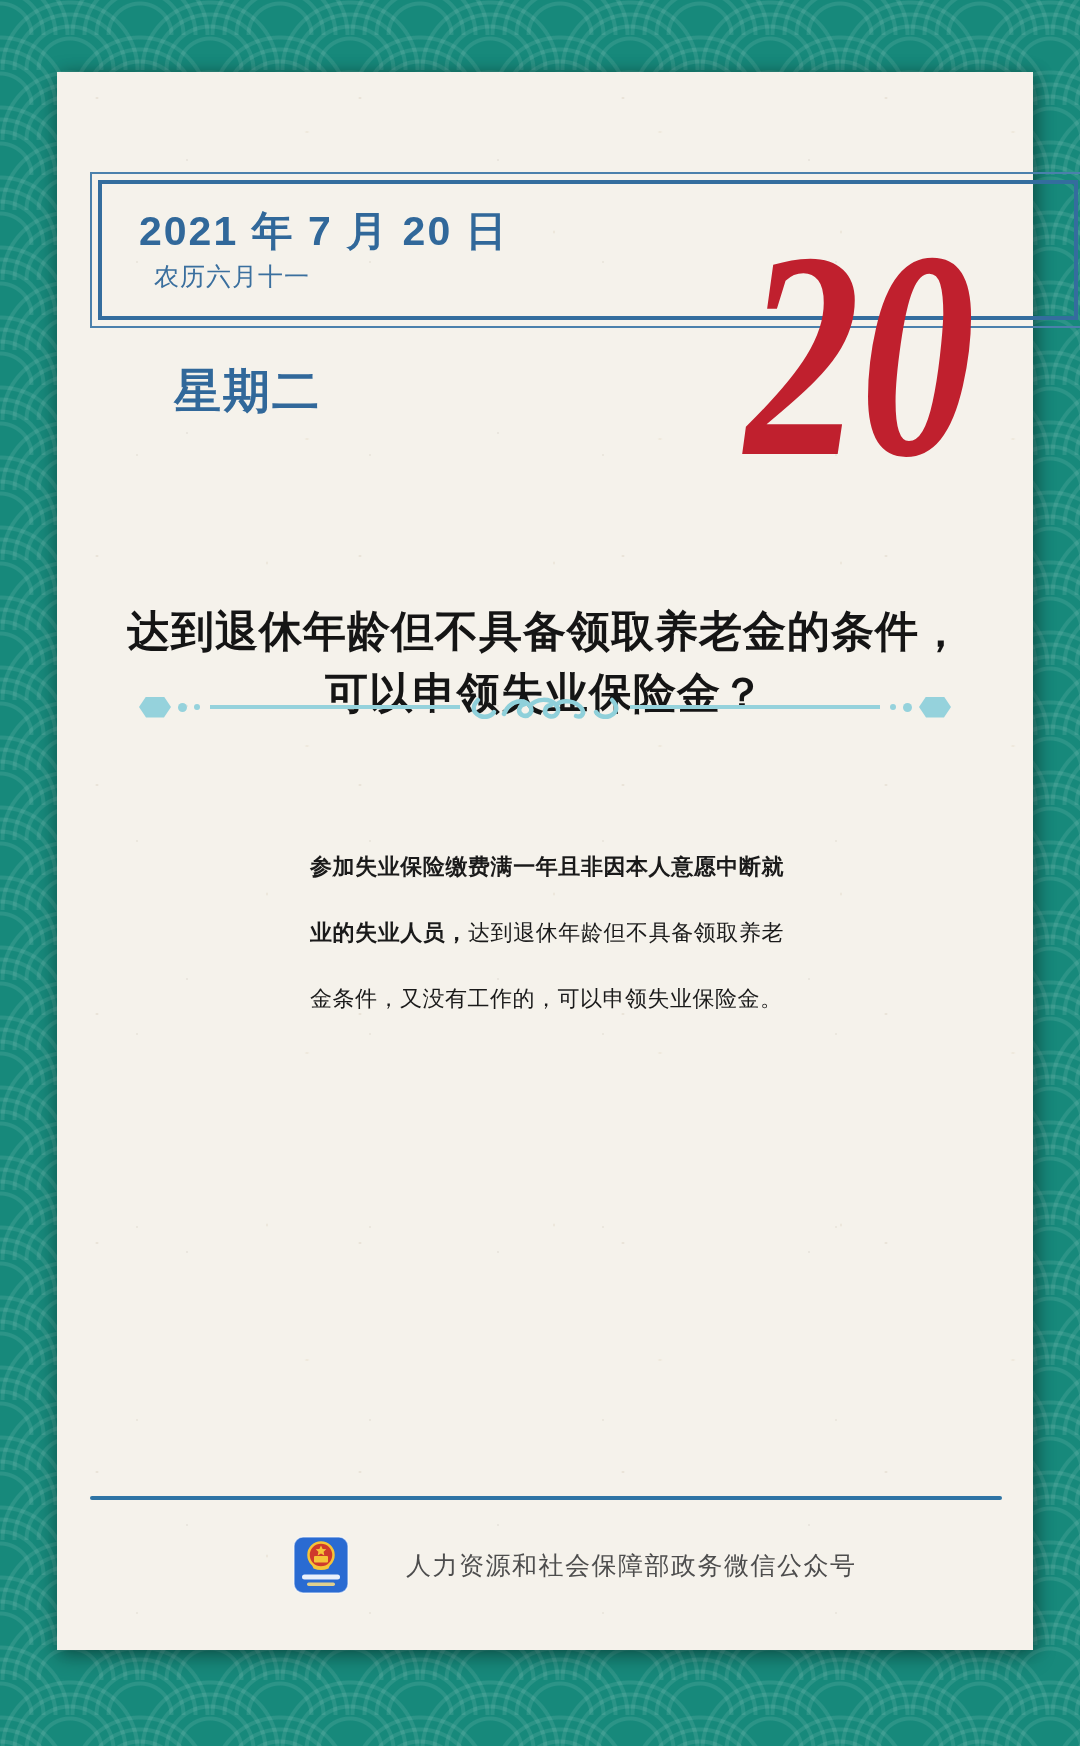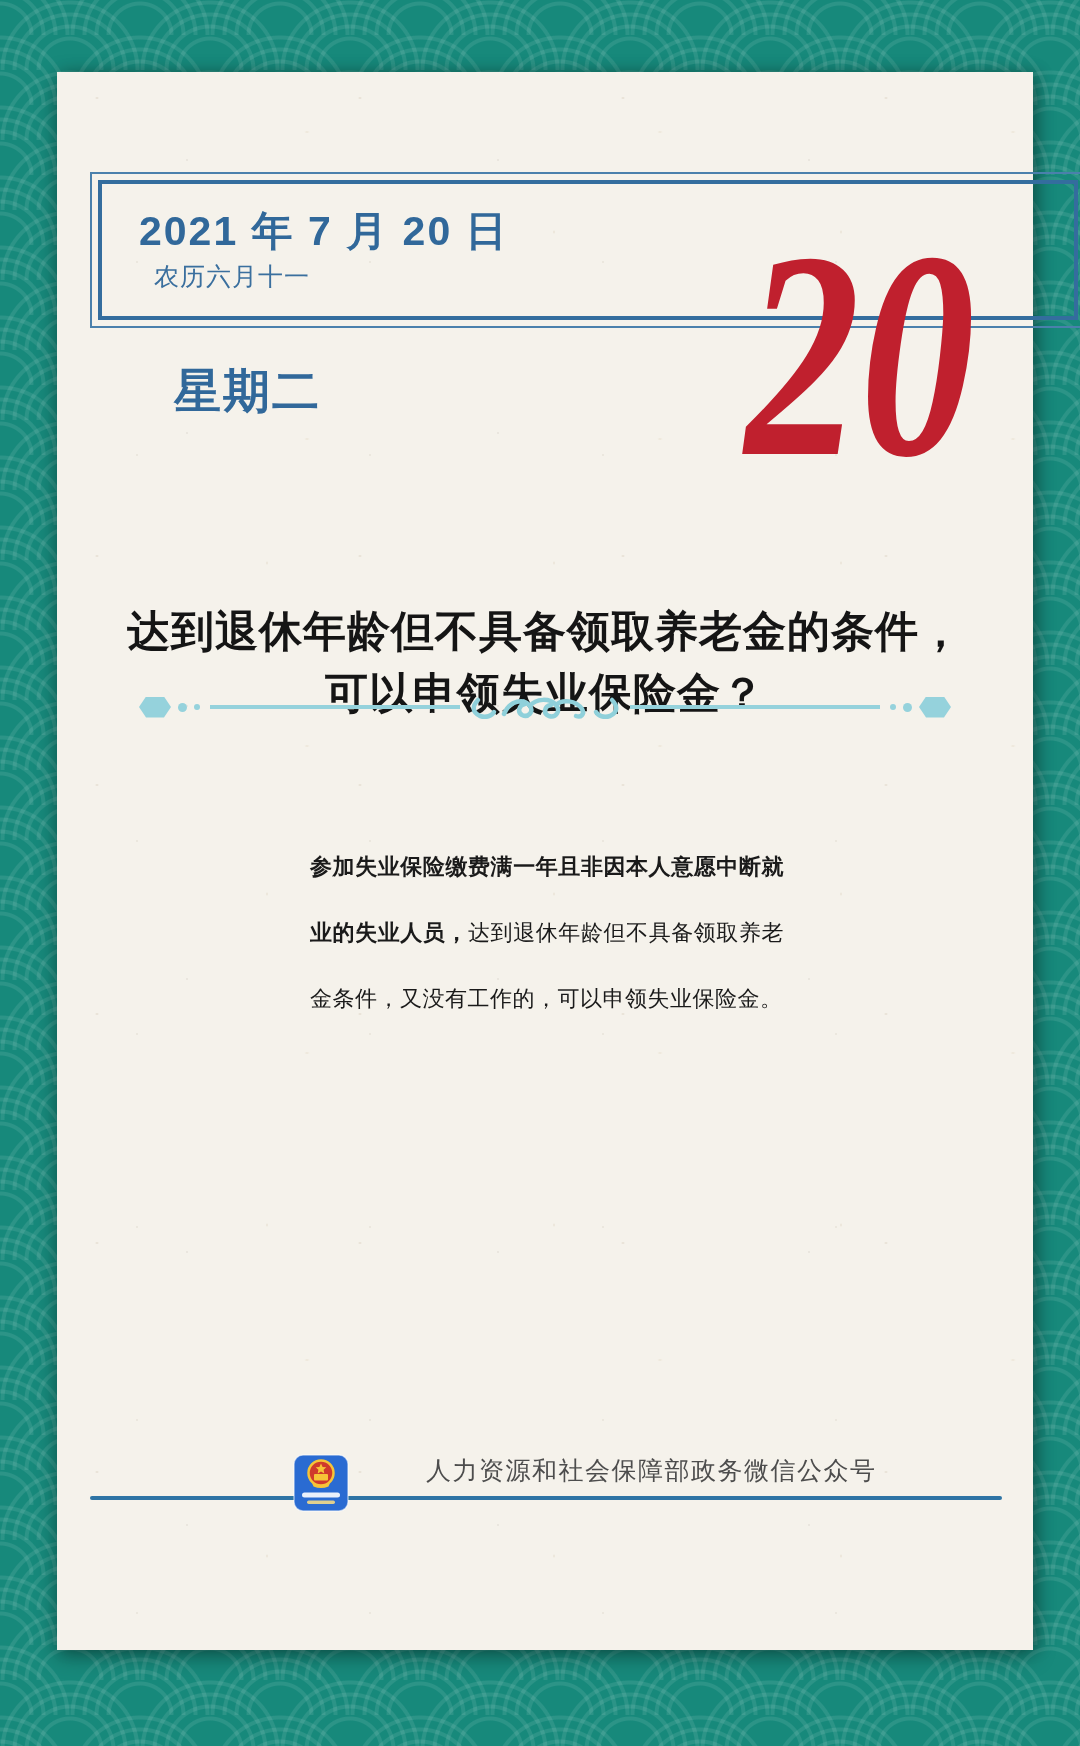--- a/index.html
+++ b/index.html
@@ -97,22 +97,22 @@
     margin-top:40px;
   }
   .body-text .em{font-weight:700;}
 
   
   .footer-line{
     position:absolute;left:33px;top:1424px;width:912px;height:4px;
     background:#2e74a5;border-radius:2px;
   }
   .footer-row{
-    position:absolute;left:236px;top:1382px;height:58px;
-    display:flex;gap:20px;
+    position:absolute;left:236px;top:1464px;height:58px;
+    display:flex;align-items:center;
   }
   .badge{width:56px;height:58px;flex:0 0 auto;}
   .footer-text{
     margin-left:57px;font-size:25px;color:#4d4d4d;letter-spacing:1.5px;white-space:nowrap;
   }
 </style>
 </head>
 <body>
 
 <div class="stage">

